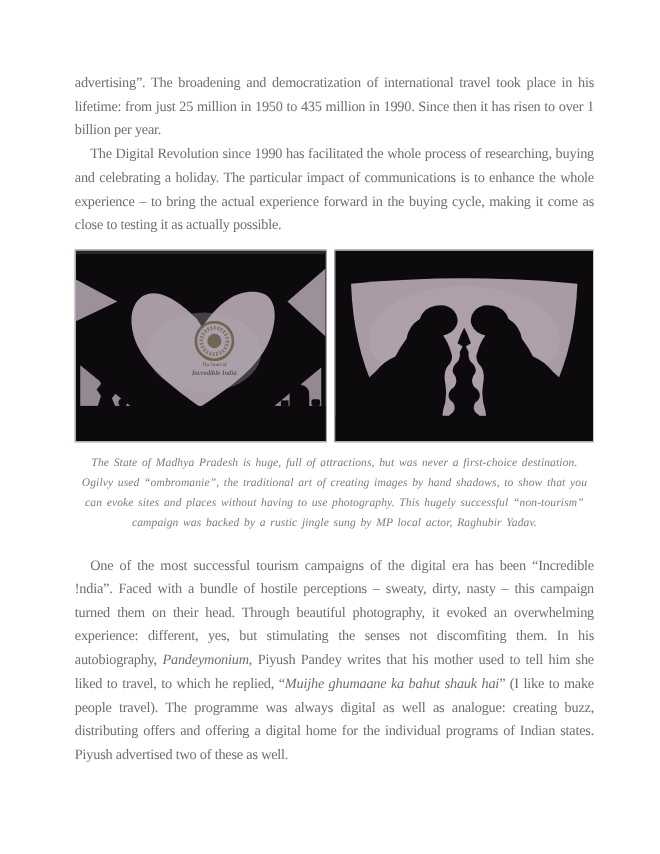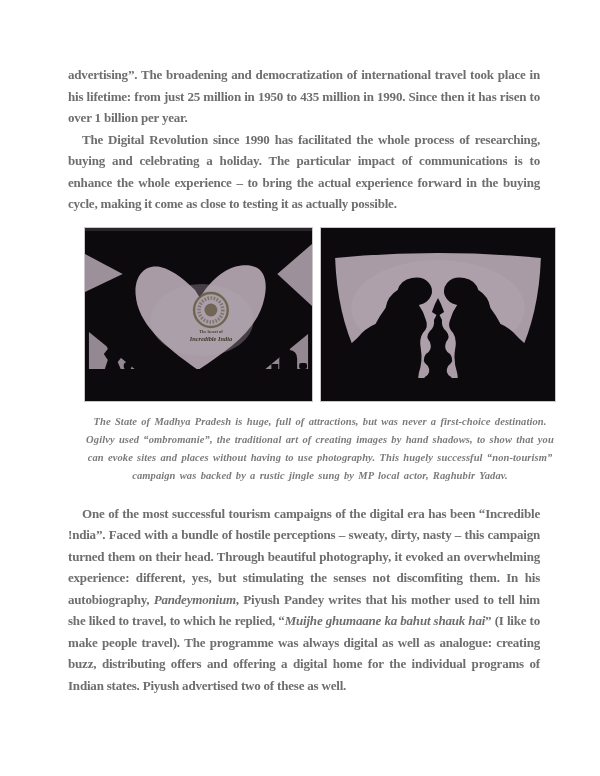--- a/index.html
+++ b/index.html
@@ -5,34 +5,33 @@
   html,body{margin:0;padding:0;background:#ffffff;}
   .page{
     position:relative;
     width:600px;height:776px;
     background:#ffffff;
     box-sizing:border-box;
     padding:64px 60px 0 68px;
     font-family:"Liberation Serif","DejaVu Serif",serif;
     color:#6e6e6e;
     overflow:hidden;
-    font-weight:bold;
   }
   .text-block{width:472px;}
   .para{
     margin:0;
     font-size:13px;
     line-height:21.5px;
     letter-spacing:-0.2px;
     text-align:justify;
     color:#6e6e6e;
   }
   .para.indent{text-indent:14px;}
   .para i{font-style:italic;}
-  figure.shadow-figure{margin:12px 0 0 16px;width:472px;}
+  figure.shadow-figure{margin:12px 0 0 0;width:472px;}
   .photos{display:flex;gap:7px;}
   .photo{
     box-sizing:border-box;
     border:1px solid #c9c5c9;
     background:#0d0a0d;
   }
   .photo.left{width:229px;height:175px;}
   .photo.right{width:236px;height:175px;}
   .photo svg{display:block;width:100%;height:100%;}
   figcaption{

